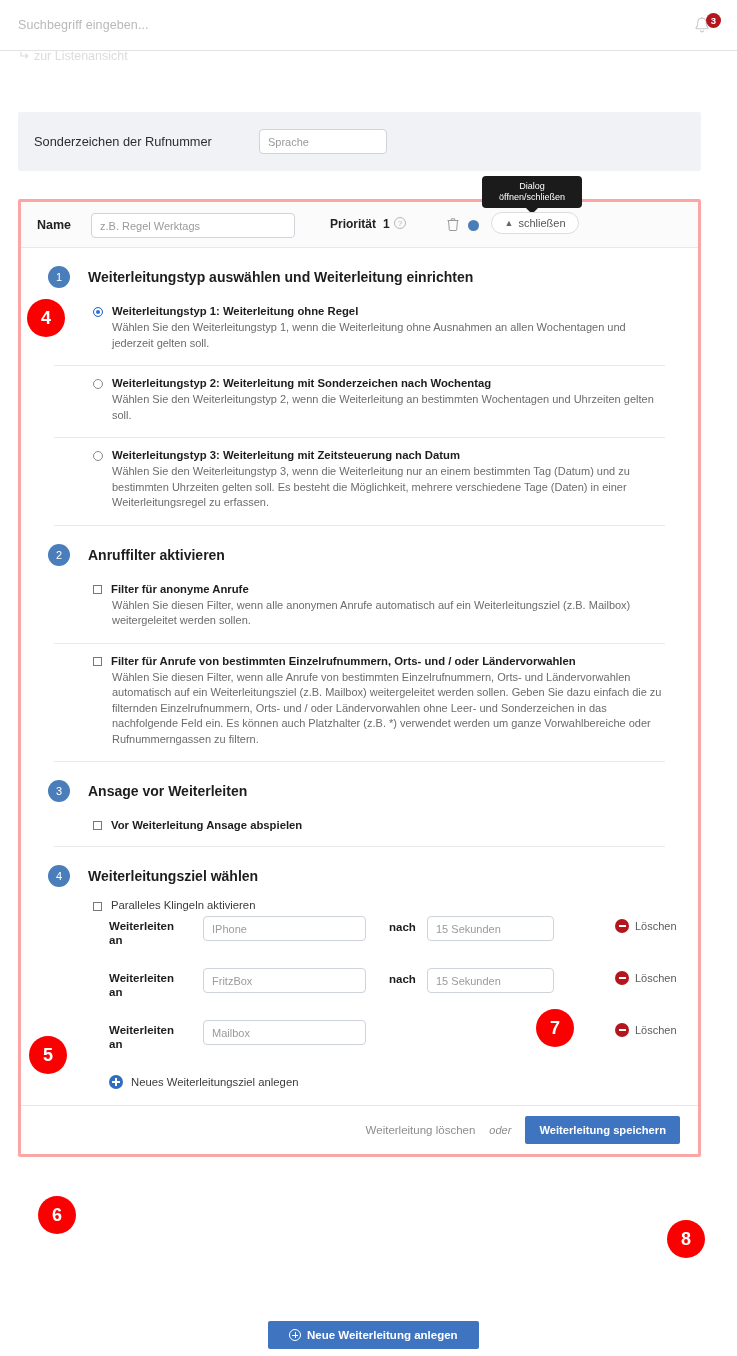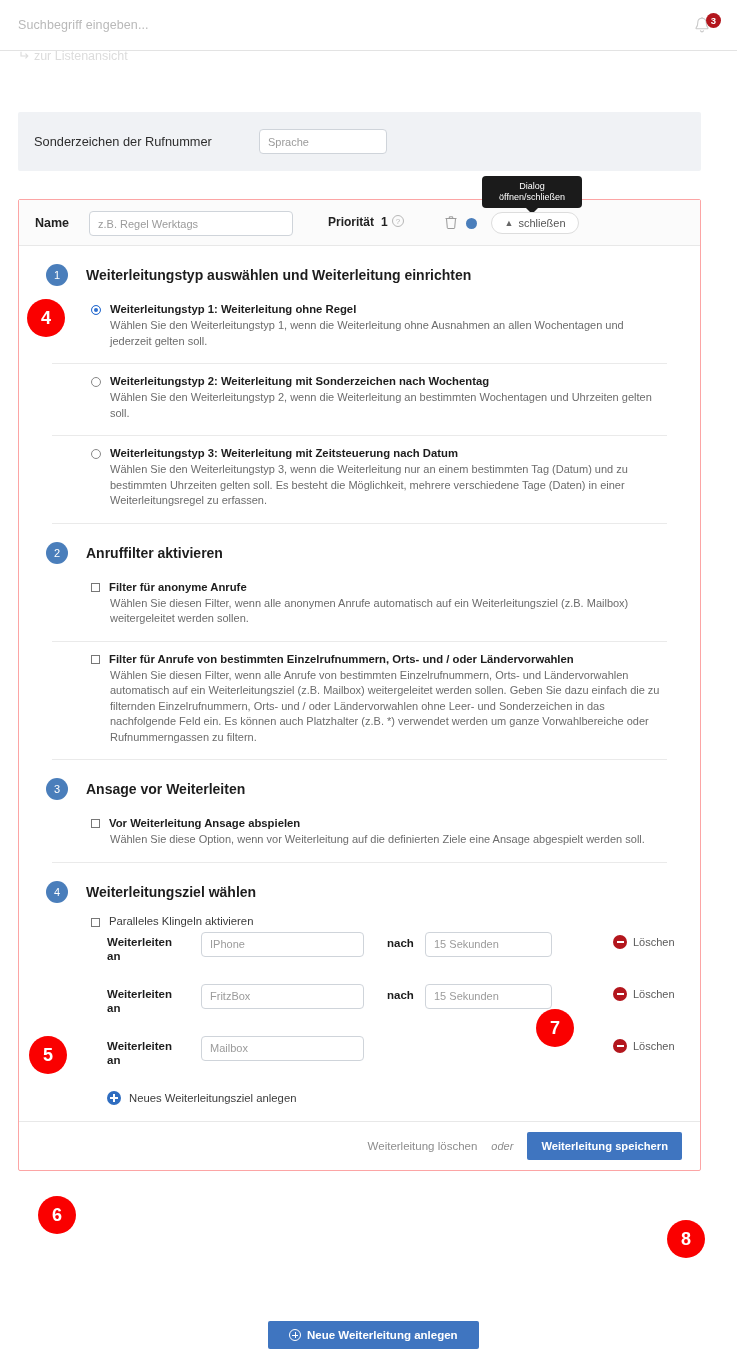--- a/index.html
+++ b/index.html
@@ -64,21 +64,21 @@
   }
   .tooltip::after {
     content: ""; position: absolute; bottom: -6px; left: 50%;
     margin-left: -6px; border-left: 6px solid transparent;
     border-right: 6px solid transparent; border-top: 6px solid #1b1b1b;
   }
 
   
   .rule-card {
     position: absolute; left: 18px; top: 199px; width: 683px;
-    background: #fff; border: 1px solid #fca5a5; border-radius: 2px;
+    background: #fff; border: 3px solid #fca5a5; border-radius: 2px;
   }
   .rule-head {
     position: relative; height: 46px; border-bottom: 1px solid #e8e8e8;
     background: #fbfbfb; display: flex; align-items: center;
   }
   .rule-head .name-label { margin-left: 16px; font-size: 12.5px; color: #222; font-weight: 600; }
   .name-field { position: absolute; left: 70px; top: 11px; width: 204px; height: 25px; }
   .prio-label { position: absolute; left: 309px; top: 15px; font-size: 12px; color: #222; font-weight: 600; }
   .prio-value { position: absolute; left: 362px; top: 15px; font-size: 12px; color: #222; font-weight: 600; }
   .help-icon {
@@ -345,21 +345,20 @@
       <div class="section-title-row">
         <div class="step-circle">3</div>
         <div class="section-title">Ansage vor Weiterleiten</div>
       </div>
       <div class="opt-block">
         <div class="opt-row">
           <div class="opt-head">
             <span class="cbox"></span>
             <span class="opt-label">Vor Weiterleitung Ansage abspielen</span>
           </div>
-          <div class="opt-desc">Wählen Sie diese Option, wenn vor Weiterleitung auf die definierten Ziele eine Ansage abgespielt werden soll.</div>
         </div>
       </div>
     </div>
 
     <div class="divider"></div>
 
     <div>
       <div class="section-title-row">
         <div class="step-circle">4</div>
         <div class="section-title">Weiterleitungsziel wählen</div>

